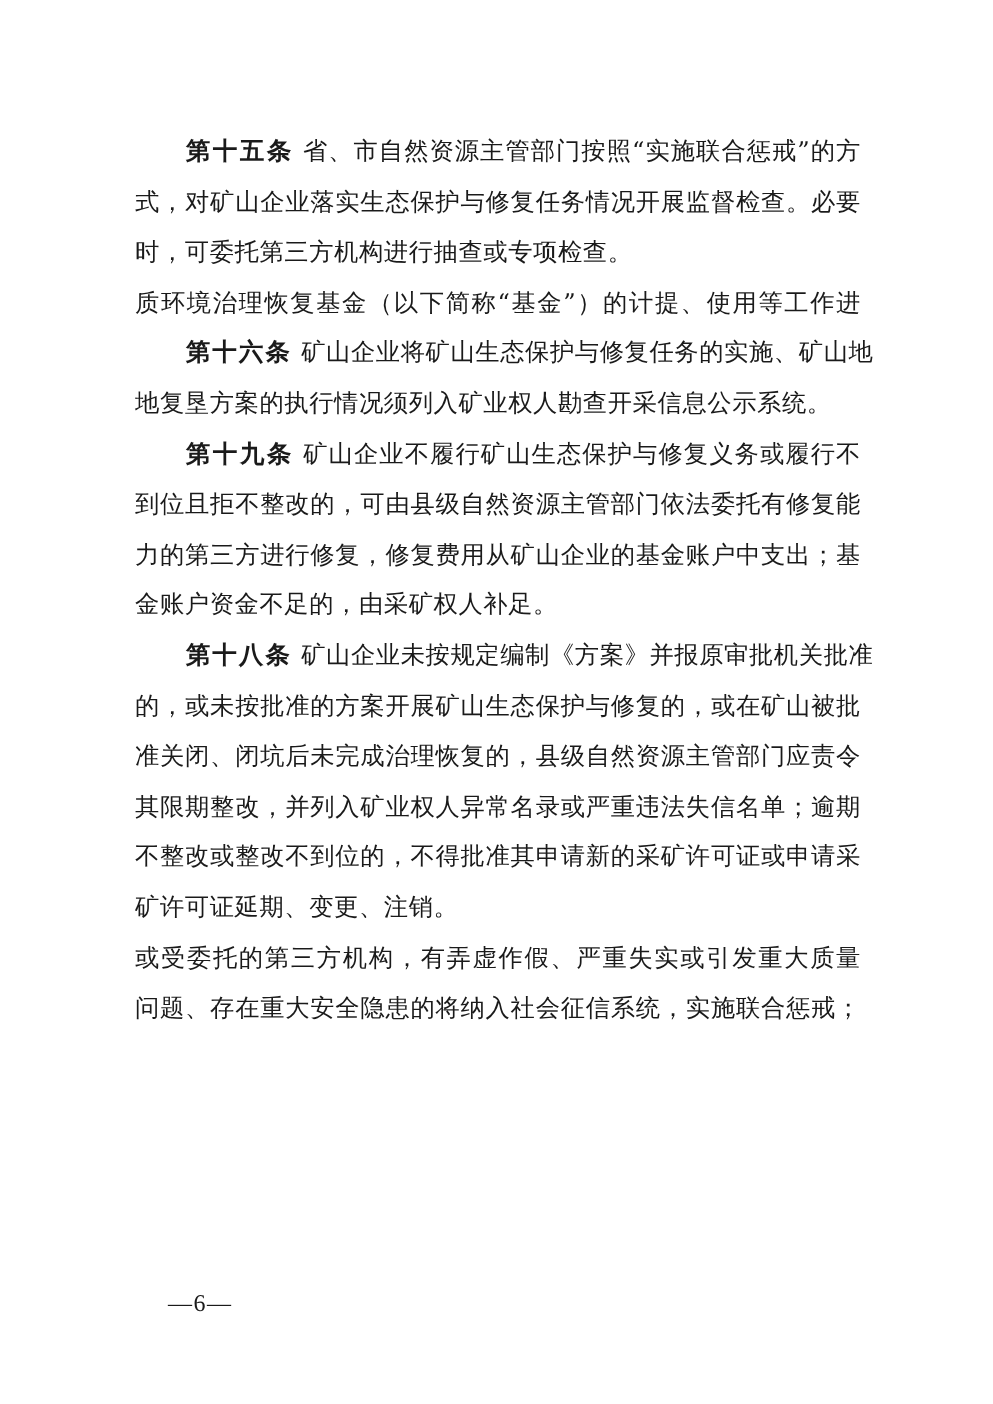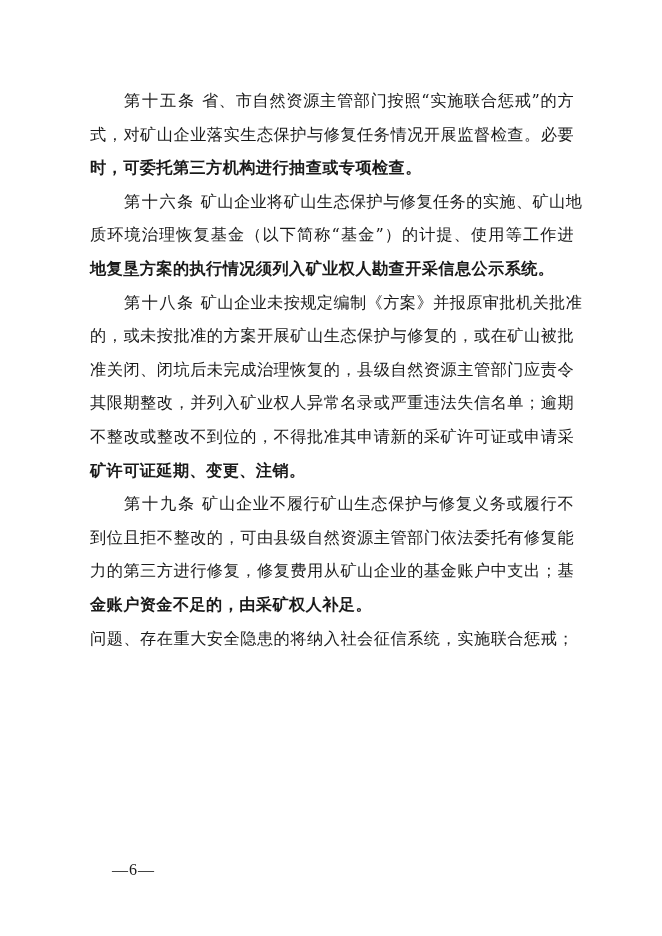--- a/index.html
+++ b/index.html
@@ -37,24 +37,23 @@
     text-align: justify;
     text-align-last: justify;
     letter-spacing: 0.4px;
     overflow: visible;
   }
   .line.first {
     padding-left: 34px;
   }
   .line.last {
     text-align-last: left;
-    font-weight: bold;
   }
   .article-no {
-    font-weight: normal;
+    font-weight: bold;
     font-family: "DejaVu Sans", "Liberation Sans", sans-serif;
     letter-spacing: 1.5px;
     margin-right: 6px;
   }
   .page-number {
     position: absolute;
     left: 112px;
     top: 858px;
     font-size: 16px;
     line-height: 24px;
@@ -69,44 +68,45 @@
 <div class="page">
   <div class="body-text">
 
     <div class="para">
       <span class="line first"><span class="article-no">第十五条</span><span>省、市自然资源主管部门按照“实施联合惩戒”的方</span></span>
       <span class="line">式，对矿山企业落实生态保护与修复任务情况开展监督检查。必要</span>
       <span class="line last">时，可委托第三方机构进行抽查或专项检查。</span>
     </div>
 
     <div class="para">
+      <span class="line">质环境治理恢复基金（以下简称“基金”）的计提、使用等工作进</span>
       <span class="line first"><span class="article-no">第十六条</span><span>矿山企业将矿山生态保护与修复任务的实施、矿山地</span></span>
-      <span class="line">质环境治理恢复基金（以下简称“基金”）的计提、使用等工作进</span>
     </div>
 
     <div class="para">
       <span class="line last">地复垦方案的执行情况须列入矿业权人勘查开采信息公示系统。</span>
+    </div>
+
+    <div class="para">
+      <span class="line first"><span class="article-no">第十九条</span><span>矿山企业不履行矿山生态保护与修复义务或履行不</span></span>
+      <span class="line">到位且拒不整改的，可由县级自然资源主管部门依法委托有修复能</span>
+      <span class="line">力的第三方进行修复，修复费用从矿山企业的基金账户中支出；基</span>
+      <span class="line last">金账户资金不足的，由采矿权人补足。</span>
     </div>
 
     <div class="para">
       <span class="line first"><span class="article-no">第十八条</span><span>矿山企业未按规定编制《方案》并报原审批机关批准</span></span>
       <span class="line">的，或未按批准的方案开展矿山生态保护与修复的，或在矿山被批</span>
       <span class="line">准关闭、闭坑后未完成治理恢复的，县级自然资源主管部门应责令</span>
       <span class="line">其限期整改，并列入矿业权人异常名录或严重违法失信名单；逾期</span>
       <span class="line">不整改或整改不到位的，不得批准其申请新的采矿许可证或申请采</span>
       <span class="line last">矿许可证延期、变更、注销。</span>
     </div>
 
     <div class="para">
-      <span class="line first"><span class="article-no">第十九条</span><span>矿山企业不履行矿山生态保护与修复义务或履行不</span></span>
-      <span class="line">到位且拒不整改的，可由县级自然资源主管部门依法委托有修复能</span>
-      <span class="line">力的第三方进行修复，修复费用从矿山企业的基金账户中支出；基</span>
-      <span class="line last">金账户资金不足的，由采矿权人补足。</span>
-    </div>
-
-    <div class="para">
+      <span class="line">或受委托的第三方机构，有弄虚作假、严重失实或引发重大质量</span>
       <span class="line">问题、存在重大安全隐患的将纳入社会征信系统，实施联合惩戒；</span>
     </div>
 
   </div>
 
   <div class="page-number">—6—</div>
 </div>
 
 </body></html>

